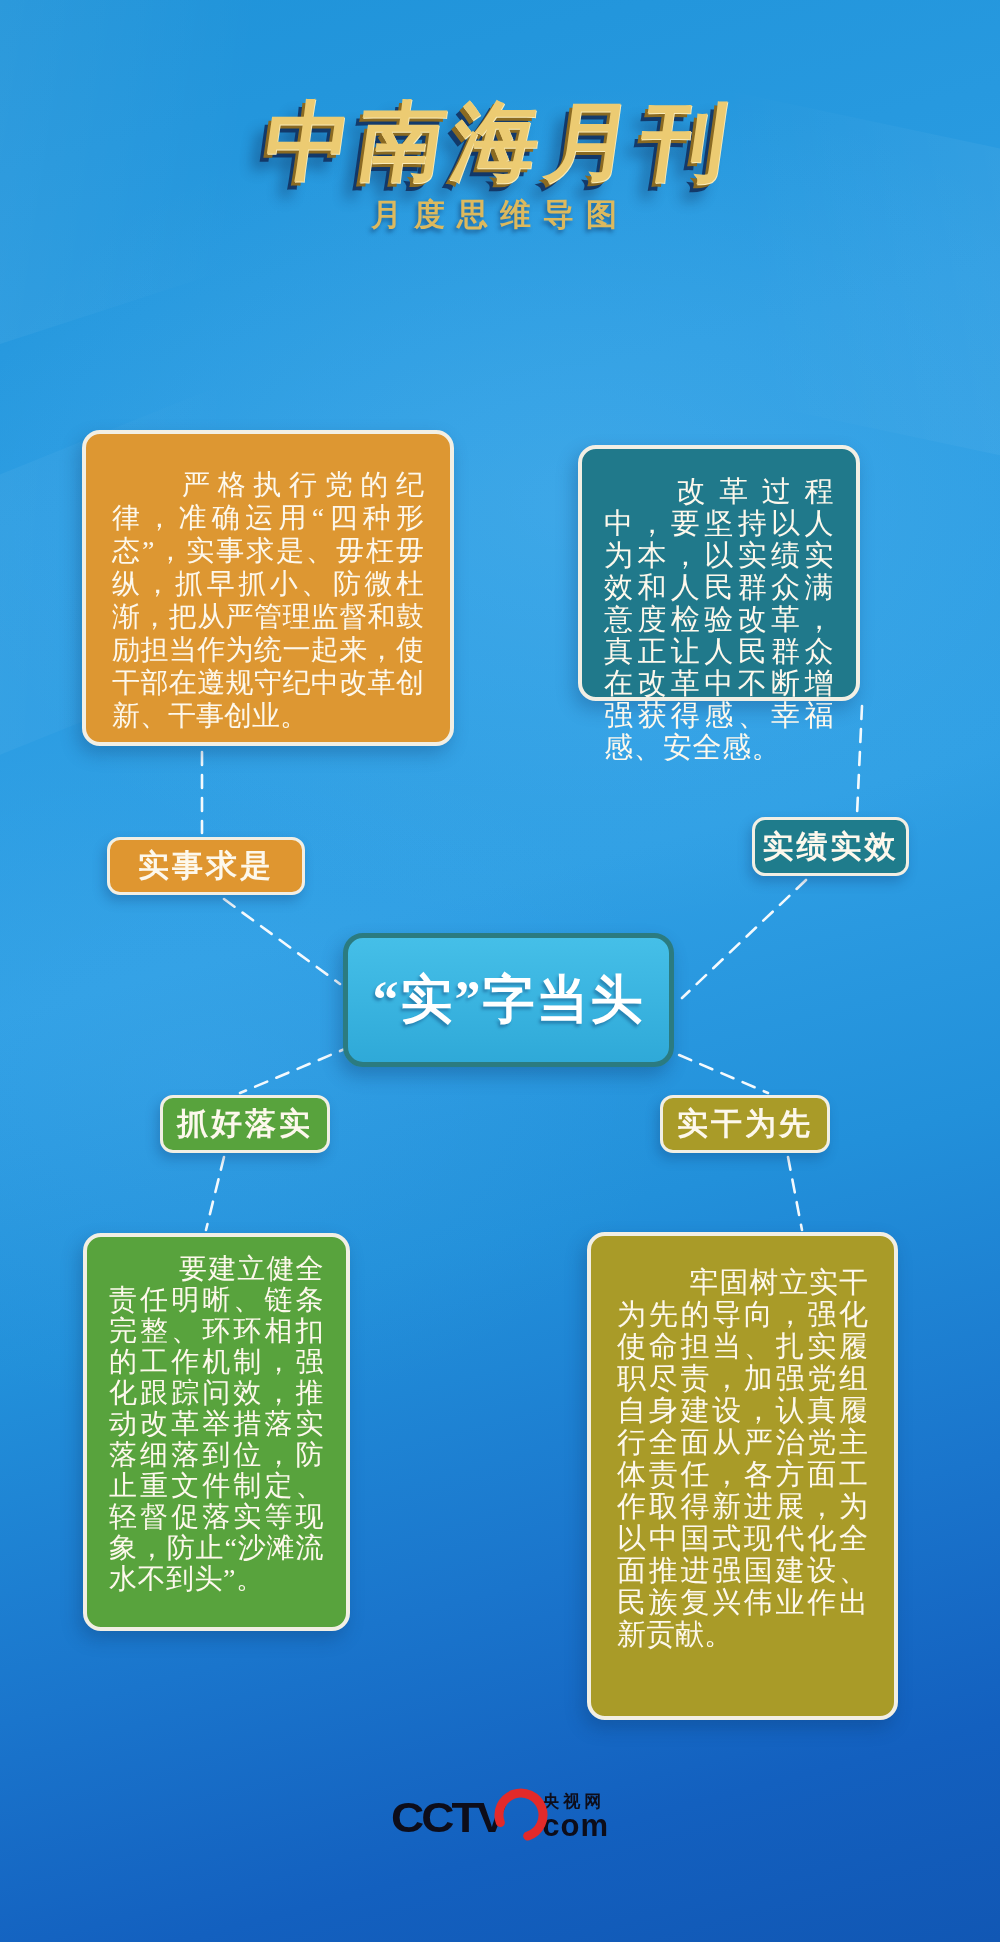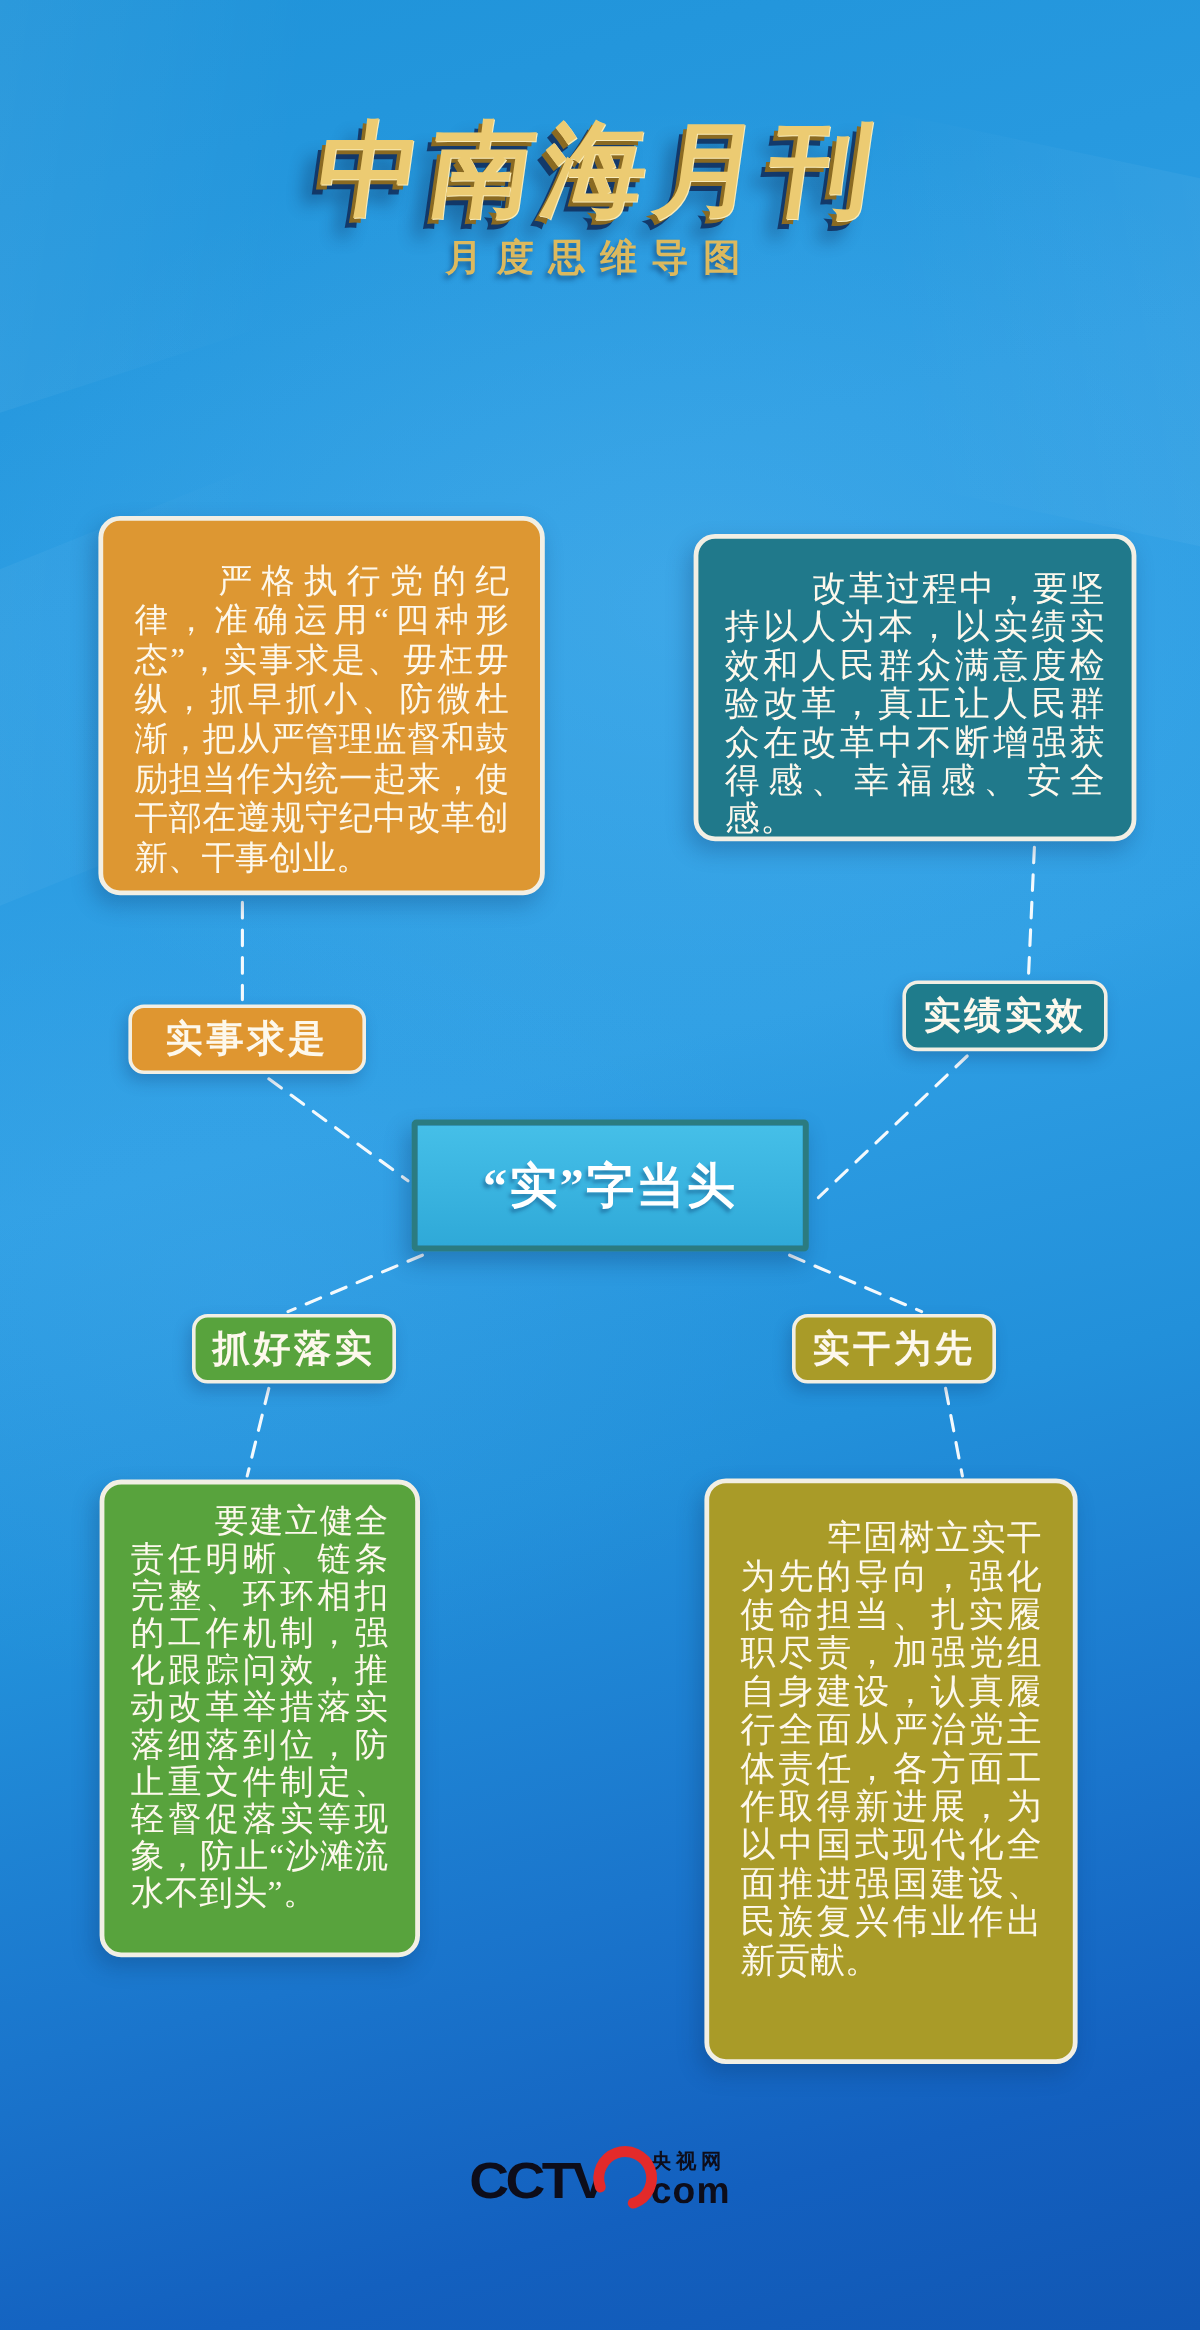--- a/index.html
+++ b/index.html
@@ -22,40 +22,40 @@
     font-size:31px;font-weight:bold;letter-spacing:12px;color:#dcb95e;
     text-shadow:-2px 3px 4px rgba(10,35,80,.5);}
 
   .connectors{position:absolute;left:0;top:0;}
 
   .box{position:absolute;border:4px solid #f2efe4;border-radius:18px;box-sizing:border-box;
     color:#fdf8ec;box-shadow:-4px 8px 18px rgba(10,45,95,.28);}
   .box p{margin:0;text-align:justify;text-indent:2.5em;}
   .box-orange{left:82px;top:430px;width:372px;height:316px;background:#dd9732;padding:34px 26px 0 26px;}
   .box-orange p{font-size:28px;line-height:33px;}
-  .box-teal{left:578px;top:445px;width:369px;height:256px;background:#20798b;padding:26px 22px 0 22px;}
+  .box-teal{left:578px;top:445px;width:282px;height:256px;background:#20798b;padding:26px 22px 0 22px;}
   .box-teal p{font-size:29px;line-height:32px;letter-spacing:.5px;}
   .box-green{left:83px;top:1233px;width:267px;height:398px;background:#58a33d;padding:16px 22px 0 22px;}
   .box-green p{font-size:28px;line-height:31px;letter-spacing:.5px;}
   .box-olive{left:587px;top:1232px;width:311px;height:488px;background:#a99b28;padding:30px 26px 0 26px;}
   .box-olive p{font-size:29px;line-height:32px;}
 
   .tag{position:absolute;display:flex;align-items:center;justify-content:center;
     border:3.5px solid #f2efe4;border-radius:13px;box-sizing:border-box;
     color:#fdf8ec;font-size:31px;font-weight:bold;letter-spacing:3px;
     box-shadow:-3px 6px 12px rgba(10,45,95,.25);}
   .tag-orange{left:107px;top:837px;width:198px;height:58px;background:#df9630;}
-  .tag-teal{left:752px;top:817px;width:171px;height:59px;background:#1f7c8c;}
+  .tag-teal{left:752px;top:817px;width:157px;height:59px;background:#1f7c8c;}
   .tag-green{left:160px;top:1095px;width:170px;height:58px;background:#58a33d;}
   .tag-olive{left:660px;top:1095px;width:170px;height:58px;background:#a99b28;}
 
-  .center-node{position:absolute;left:343px;top:933px;width:331px;height:110px;
+  .center-node{position:absolute;left:343px;top:933px;width:331px;height:134px;
     display:flex;align-items:center;justify-content:center;box-sizing:border-box;
-    background:linear-gradient(180deg,#45bfe8,#2fa9d8);border:5px solid #2b7b80;border-radius:4px;
-    color:#ffffff;font-size:40px;font-weight:bold;letter-spacing:2px;
+    background:linear-gradient(180deg,#45bfe8,#2fa9d8);border:5px solid #2b7b80;border-radius:20px;
+    color:#ffffff;font-size:52px;font-weight:bold;letter-spacing:2px;
     text-shadow:-2px 3px 3px rgba(10,50,100,.35);box-shadow:-4px 9px 18px rgba(10,45,95,.30);}
 
   .footer-logo{position:absolute;left:0;top:1788px;width:100%;display:flex;
     align-items:center;justify-content:center;font-family:"Liberation Sans","DejaVu Sans",sans-serif;}
   .cctv-text{font-size:46px;font-weight:bold;letter-spacing:-3px;color:#0d0d1a;
     transform:scaleY(.92);}
   .arc{margin-left:-12px;margin-right:-8px;position:relative;top:-2px;}
   .logo-col{display:flex;flex-direction:column;line-height:1;color:#0d0d1a;}
   .logo-site{font-size:17px;font-weight:bold;letter-spacing:4px;}
   .logo-com{font-size:31px;font-weight:bold;letter-spacing:1px;margin-top:0px;}

